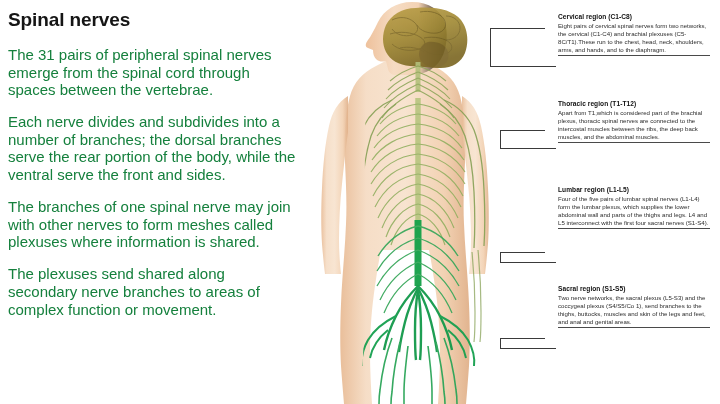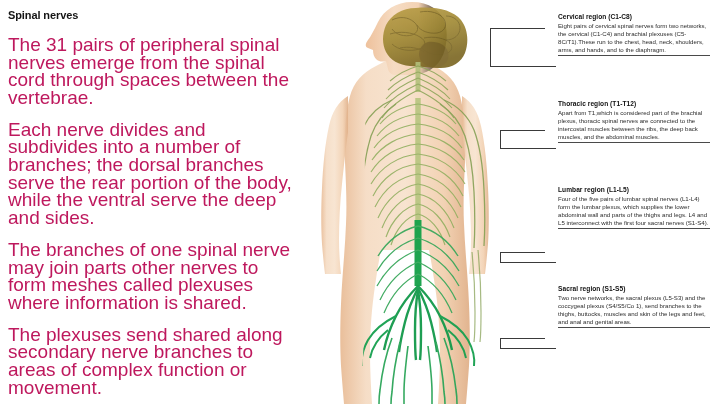--- a/index.html
+++ b/index.html
@@ -11,25 +11,25 @@
     position:relative;
   }
   #page{position:absolute;inset:0;}
 
   
   #article{
     position:absolute;left:0;top:0;width:300px;height:404px;
     padding:9px 0 0 8px;box-sizing:border-box;
   }
   #article h1{
-    font-size:11px;font-weight:bold;color:#151515;
+    font-size:19px;font-weight:bold;color:#151515;
     margin:0 0 15px 0;letter-spacing:-.1px;
   }
   .para{
-    font-size:19px;line-height:17.6px;color:#be185d;
+    font-size:15px;line-height:17.6px;color:#15803d;
     margin:0 0 14.5px 0;max-width:288px;
   }
 
   
   #figure{
     position:absolute;left:300px;top:0;width:250px;height:404px;
   }
   #figure svg{display:block;width:250px;height:404px;}
 
   
@@ -55,22 +55,22 @@
   #leaders{position:absolute;left:0;top:0;width:720px;height:404px;pointer-events:none;}
 </style>
 </head>
 <body>
 
 <div id="page">
 
   <div id="article">
     <h1>Spinal nerves</h1>
     <p class="para">The 31 pairs of peripheral spinal nerves emerge from the spinal cord through spaces between the vertebrae.</p>
-    <p class="para">Each nerve divides and subdivides into a number of branches; the dorsal branches serve the rear portion of the body, while the ventral serve the deep and sides.</p>
-    <p class="para">The branches of one spinal nerve may join parts other nerves to form meshes called plexuses where information is shared.</p>
+    <p class="para">Each nerve divides and subdivides into a number of branches; the dorsal branches serve the rear portion of the body, while the ventral serve the front and sides.</p>
+    <p class="para">The branches of one spinal nerve may join with other nerves to form meshes called plexuses where information is shared.</p>
     <p class="para">The plexuses send shared along secondary nerve branches to areas of complex function or movement.</p>
   </div>
 
   <div id="figure">
     <svg viewBox="0 0 250 404" xmlns="http://www.w3.org/2000/svg">
       <defs>
         <linearGradient id="skinGrad" x1="0" y1="0" x2="1" y2="0">
           <stop offset="0%" stop-color="#eec19c"></stop>
           <stop offset="35%" stop-color="#f6dcc3"></stop>
           <stop offset="65%" stop-color="#f3d2b4"></stop>

